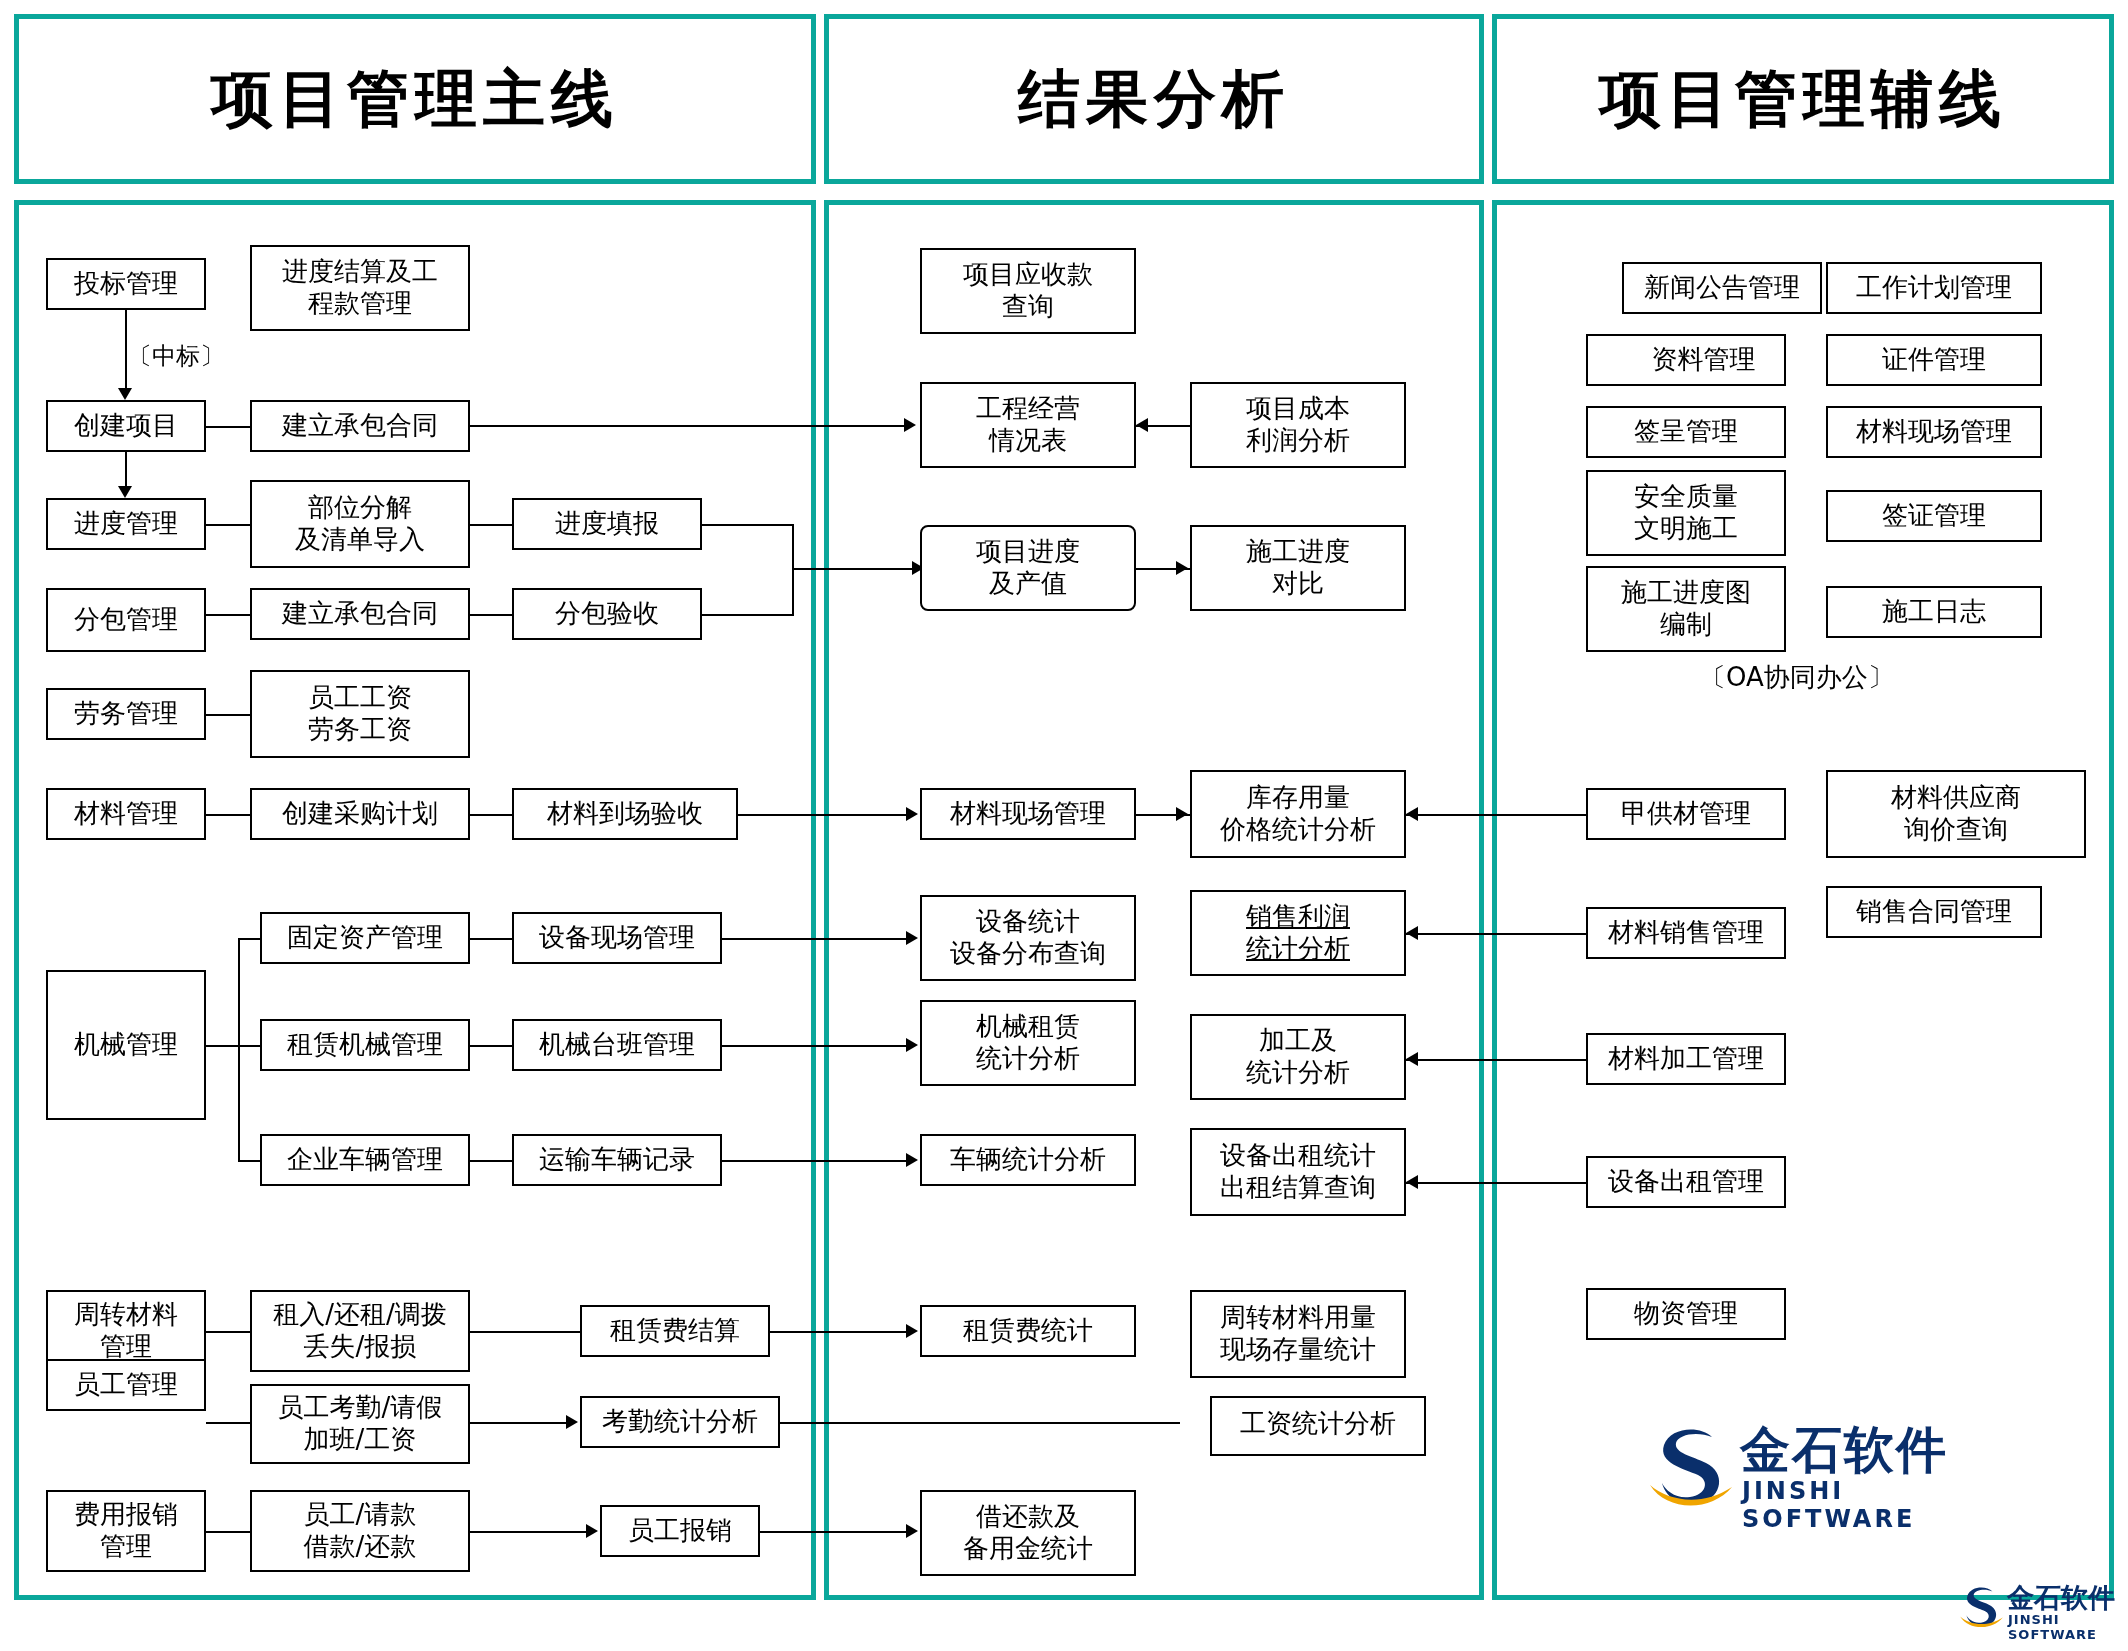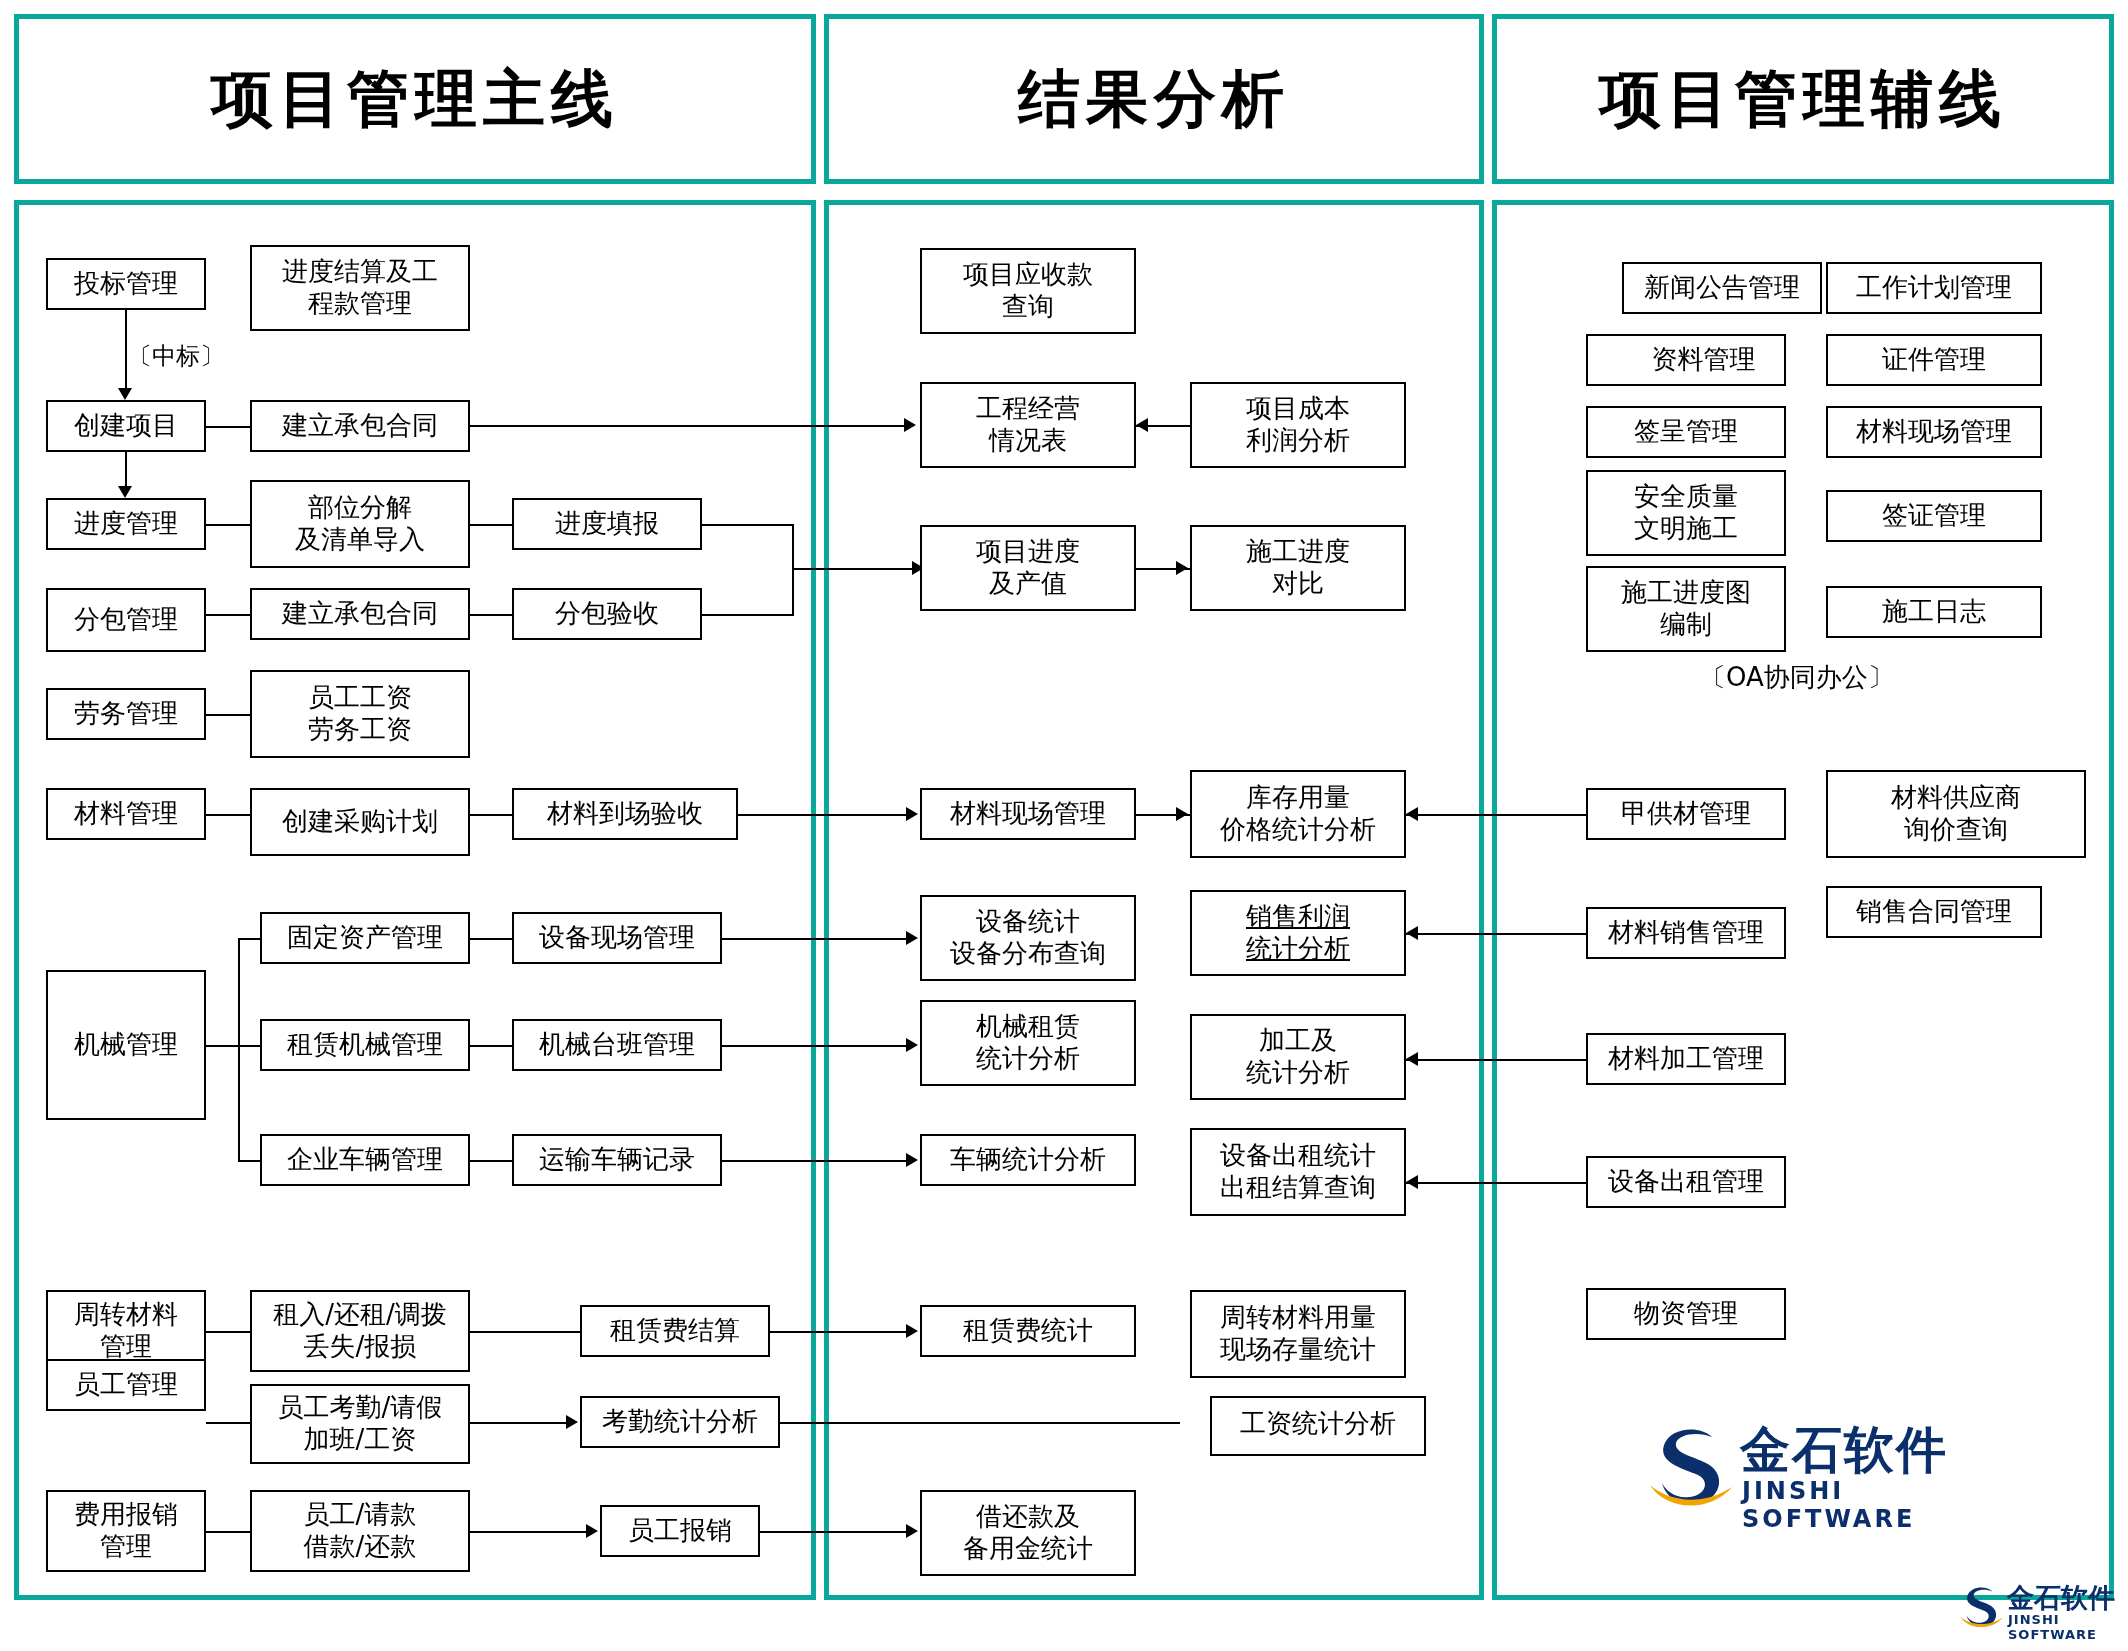--- a/index.html
+++ b/index.html
@@ -202,21 +202,21 @@
   <div class="ln v" style="left:792px; top:568px; height:46px;"></div>
   <div class="ln h" style="left:792px; top:568px; width:124px;"></div>
   <div class="arrow right" style="left:912px; top:561px;"></div>
 
   <div class="box" style="left:46px; top:688px; width:160px; height:52px;">劳务管理</div>
   <div class="box" style="left:250px; top:670px; width:220px; height:88px;">员工工资
 劳务工资</div>
   <div class="ln h" style="left:206px; top:714px; width:44px;"></div>
 
   <div class="box" style="left:46px; top:788px; width:160px; height:52px;">材料管理</div>
-  <div class="box" style="left:250px; top:788px; width:220px; height:68px;">创建采购计划</div>
+  <div class="box" style="left:250px; top:788px; width:220px; height:52px;">创建采购计划</div>
   <div class="ln h" style="left:206px; top:814px; width:44px;"></div>
   <div class="box" style="left:512px; top:788px; width:226px; height:52px;">材料到场验收</div>
   <div class="ln h" style="left:470px; top:814px; width:42px;"></div>
   <div class="ln h" style="left:738px; top:814px; width:170px;"></div>
   <div class="arrow right" style="left:906px; top:807px;"></div>
 
   <div class="box" style="left:46px; top:970px; width:160px; height:150px;">机械管理</div>
 
   <div class="ln h" style="left:206px; top:1045px; width:34px;"></div>
   <div class="ln v" style="left:238px; top:938px; height:222px;"></div>
@@ -277,21 +277,21 @@
   <div class="box" style="left:920px; top:382px; width:216px; height:86px;">工程经营
 情况表</div>
   <div class="box" style="left:1190px; top:382px; width:216px; height:86px;">项目成本
 利润分析</div>
   <div class="ln h" style="left:1136px; top:425px; width:54px;"></div>
   <div class="arrow left" style="left:1136px; top:418px;"></div>
 
   <div class="ln h" style="left:470px; top:425px; width:436px;"></div>
   <div class="arrow right" style="left:904px; top:418px;"></div>
 
-  <div class="box" style="left:920px; top:525px; width:216px; height:86px;">项目进度
+  <div class="box" style="left:920px; top:525px; width:216px; height:86px;border-radius:8px;">项目进度
 及产值</div>
   <div class="box" style="left:1190px; top:525px; width:216px; height:86px;">施工进度
 对比</div>
   <div class="ln h" style="left:1136px; top:568px; width:54px;"></div>
   <div class="arrow right" style="left:1176px; top:561px;"></div>
 
   <div class="box" style="left:920px; top:788px; width:216px; height:52px;">材料现场管理</div>
   <div class="box" style="left:1190px; top:770px; width:216px; height:88px;">库存用量
 价格统计分析</div>
   <div class="ln h" style="left:1136px; top:814px; width:54px;"></div>

